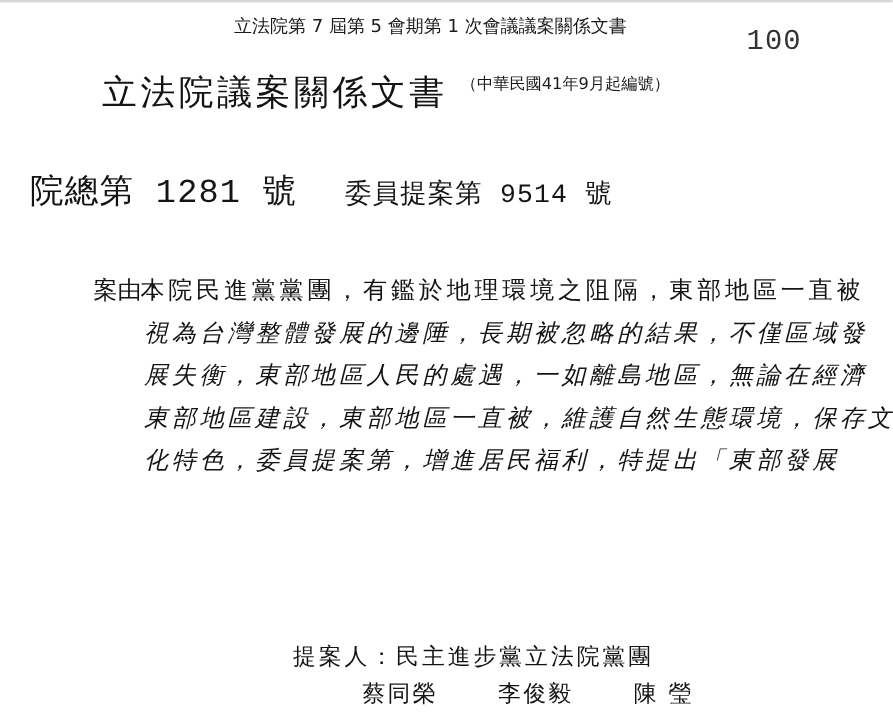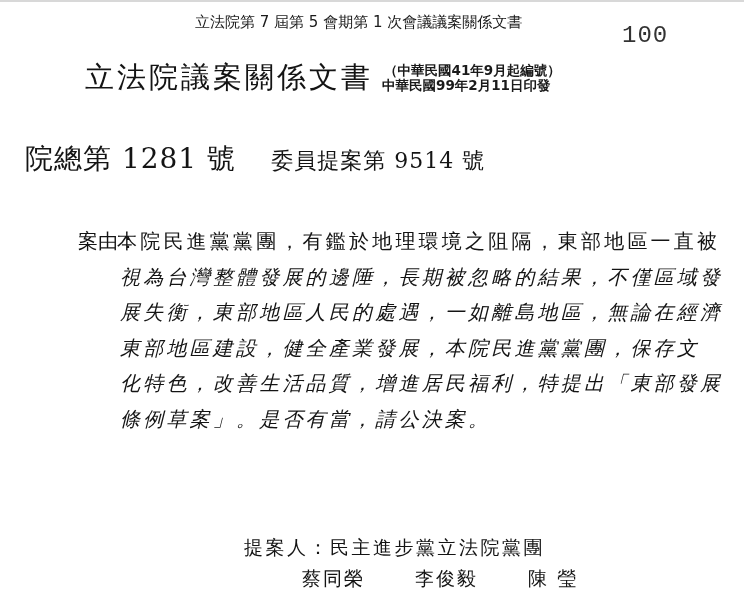--- a/index.html
+++ b/index.html
@@ -47,28 +47,28 @@
       font-family: "DejaVu Serif", "Liberation Serif", serif;
     }
     .issue-note {
       position: absolute;
       left: 382px; top: 63px;
       font-family: "DejaVu Sans", "Liberation Sans", sans-serif;
       font-size: 13.5px;
       line-height: 15px;
       white-space: nowrap;
       color: #1a1a1a;
-      font-weight: bold;
     }
     .issue-note .l1 { display: block; padding-left: 2px; }
     .issue-note .l2 { display: block; }
     .case-numbers {
       position: absolute;
       left: 25px; top: 140px;
       white-space: nowrap;
+      font-family: Liberation Mono, monospace;
     }
     .case-numbers .house {
       font-size: 28px;
       letter-spacing: 1px;
     }
     .case-numbers .member {
       font-size: 22px;
       margin-left: 30px;
       letter-spacing: 1px;
     }
@@ -127,37 +127,35 @@
 <div class="top-border"></div>
 
 <div class="session-header">立法院第 7 屆第 5 會期第 1 次會議議案關係文書</div>
 
 <div class="page-number">100</div>
 
 <div class="doc-title">立法院議案關係文書</div>
 
 <div class="issue-note">
   <span class="l1">（中華民國41年9月起編號）</span>
-  <span class="l2">中華民國99年2月11日印發</span>
 </div>
 
 <div class="case-numbers">
   <span class="house">院總第 1281 號</span>
   <span class="member">委員提案第 9514 號</span>
 </div>
 
 <div class="reason">
   <span class="reason-label">案由：</span>
   <div class="reason-lines">
     <span class="reason-line first">本院民進黨黨團，有鑑於地理環境之阻隔，東部地區一直被</span>
     <span class="reason-line cont">視為台灣整體發展的邊陲，長期被忽略的結果，不僅區域發</span>
     <span class="reason-line cont">展失衡，東部地區人民的處遇，一如離島地區，無論在經濟</span>
-    <span class="reason-line cont">東部地區建設，健全產業發展，本院民進黨黨團，保存文</span>
-    <span class="reason-line cont">化特色，改善生活品質，增進居民福利，特提出「東部發展</span>
-    <span class="reason-line cont">條例草案」。是否有當，請公決案。</span>
+    <span class="reason-line cont">東部地區建設，東部地區一直被，維護自然生態環境，保存文</span>
+    <span class="reason-line cont">化特色，委員提案第，增進居民福利，特提出「東部發展</span>
   </div>
 </div>
 
 <div class="proposer">
   <span class="proposer-row">
     <span>提案人：</span><span>民主進步黨立法院黨團</span>
   </span>
   <span class="proposer-names">
     <span>蔡同榮</span>
     <span>李俊毅</span>

